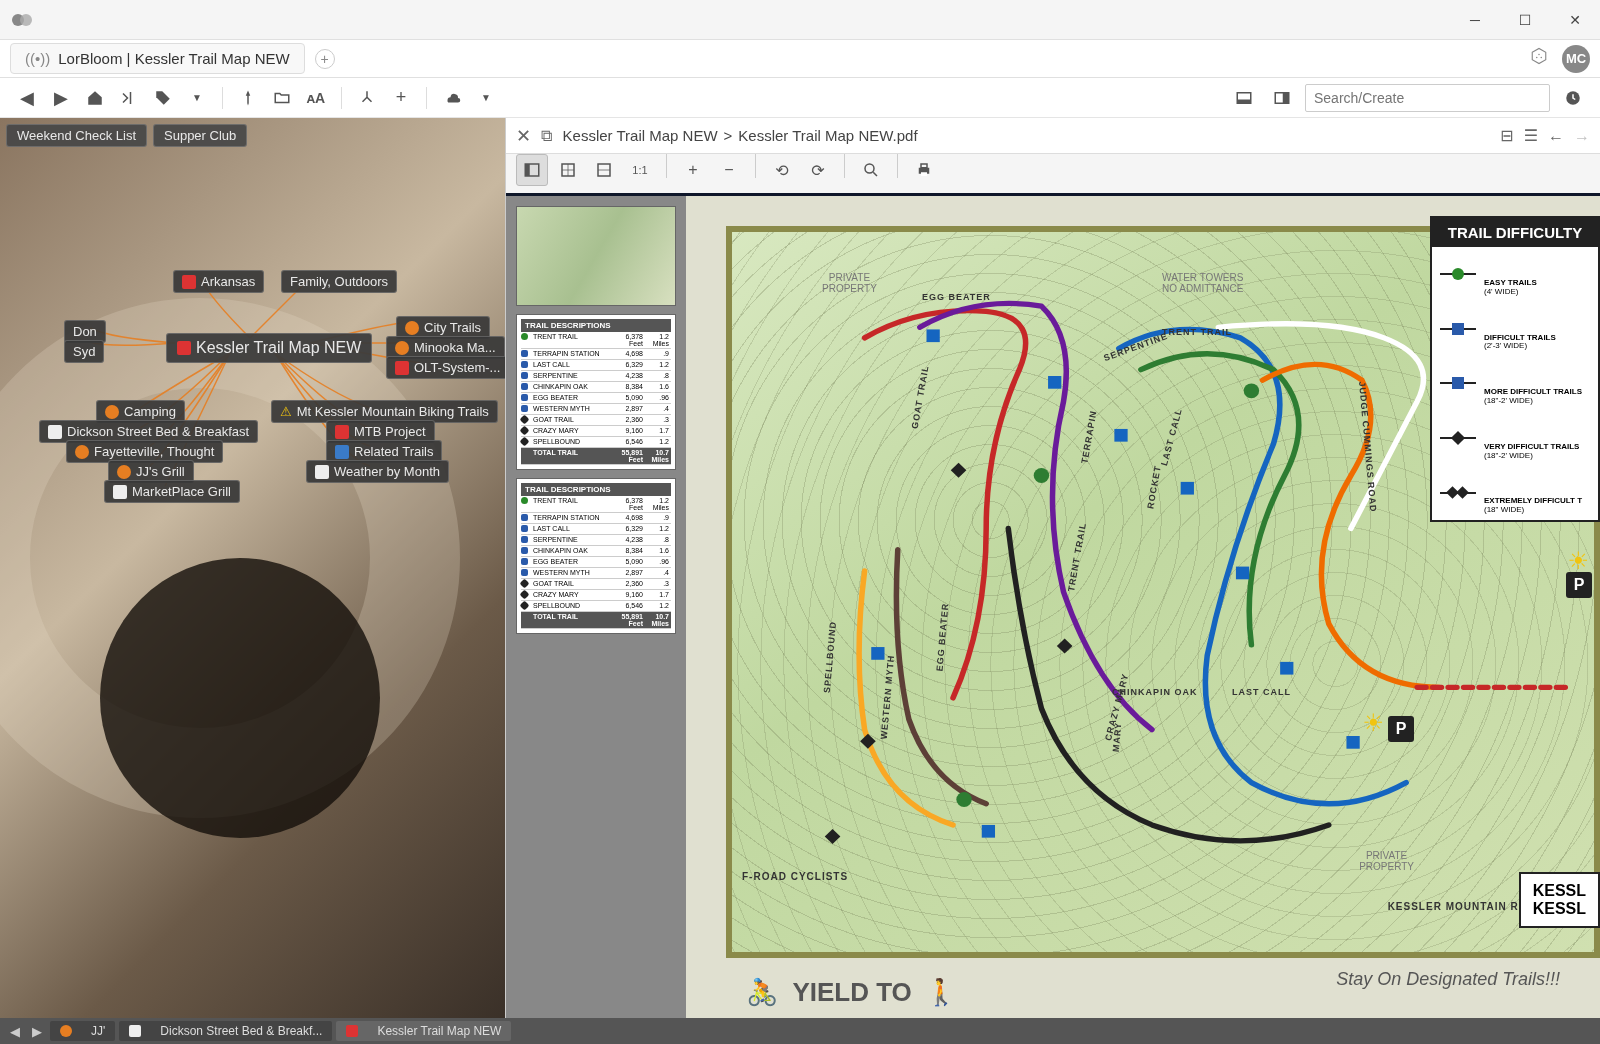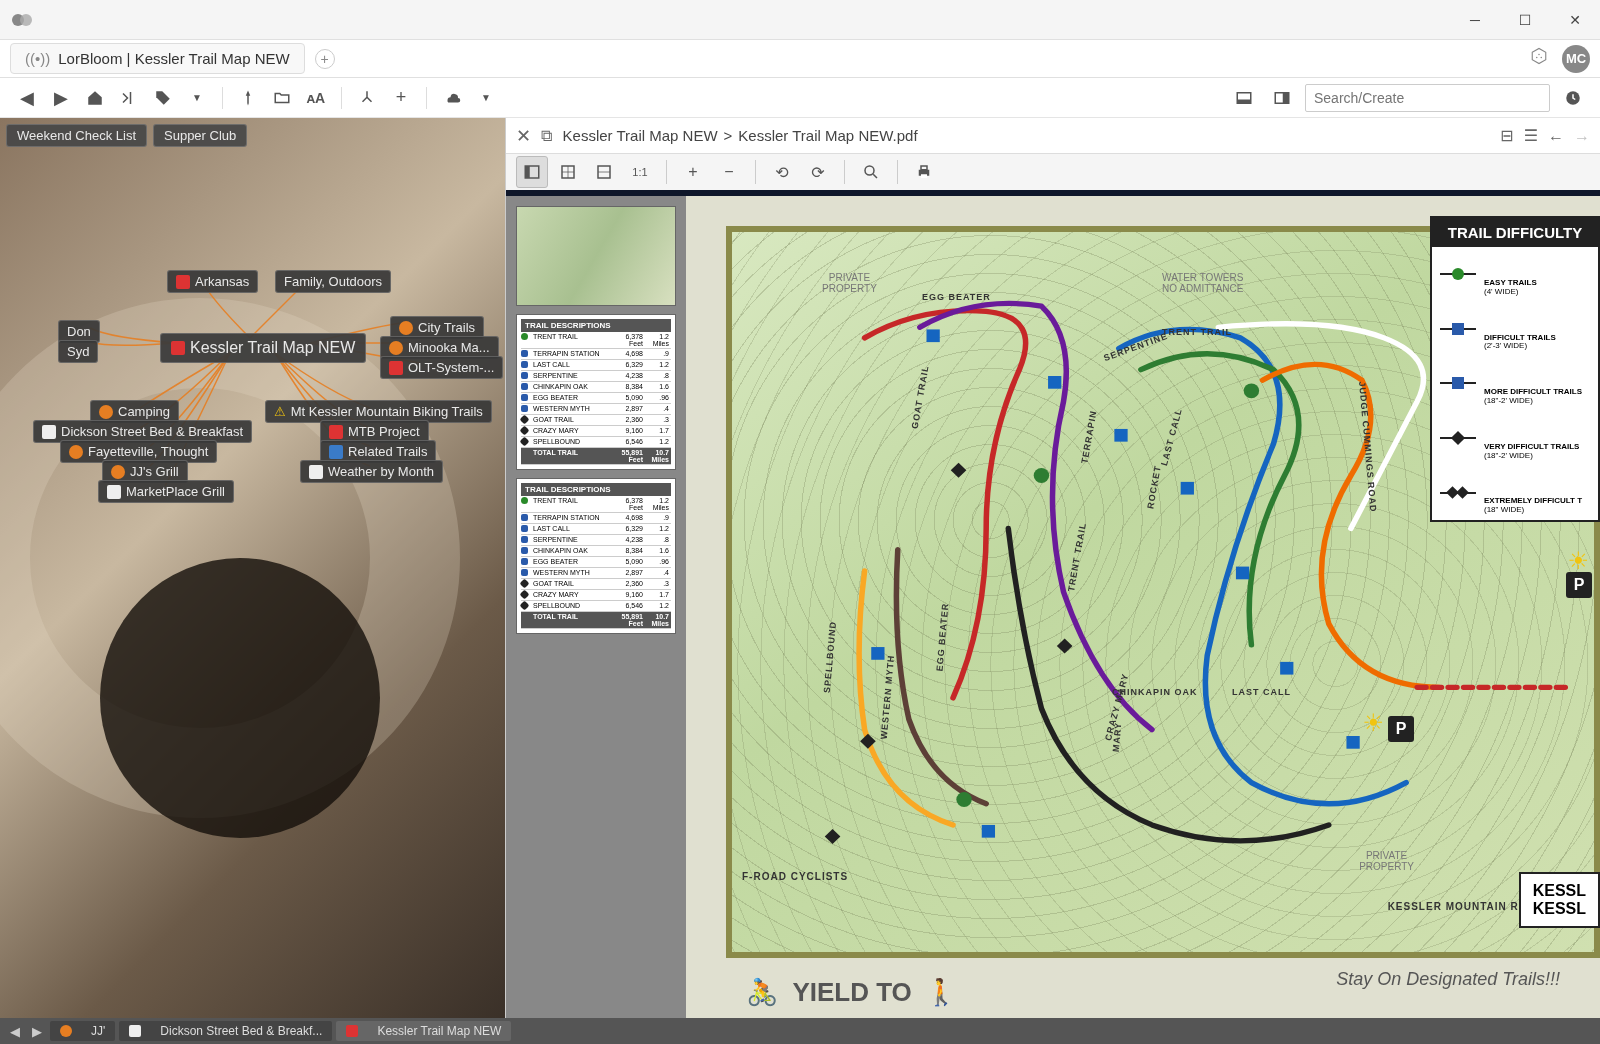--- a/index.html
+++ b/index.html
@@ -30,21 +30,21 @@
 .searchbox{width:245px;height:28px;border:1px solid #ccc;padding:0 8px;font-size:14px;color:#888;border-radius:2px;}
 
 
 .main{display:flex;height:calc(100% - 40px - 38px - 40px - 26px);}
 .leftpanel{width:505px;position:relative;background:linear-gradient(135deg,#8a7560 0%,#a89680 20%,#c8b8a0 40%,#6b5a48 70%,#3a3028 100%);overflow:hidden;}
 .rightpanel{flex:1;background:#f0f0f0;display:flex;flex-direction:column;border-left:1px solid #ccc;}
 
 
 .pin-tags{position:absolute;top:6px;left:6px;display:flex;gap:6px;}
 .pin-tag{background:rgba(70,70,70,0.92);color:#e8e8e8;font-size:13px;padding:3px 10px;border-radius:3px;border:1px solid rgba(255,255,255,0.18);}
-.plex{position:absolute;}
+.plex{position:absolute;margin-left:6px;}
 .node{background:rgba(55,55,55,0.92);color:#e8e8e8;font-size:13px;padding:3px 8px;border-radius:3px;border:1px solid rgba(255,255,255,0.2);display:inline-flex;align-items:center;gap:5px;white-space:nowrap;cursor:pointer;}
 .node.main-node{font-size:16px;padding:5px 10px;background:rgba(60,60,60,0.95);}
 .node .nicon{width:14px;height:14px;display:inline-block;}
 .ni-red{background:#d33;border-radius:2px;}
 .ni-orange{background:#e67e22;border-radius:50%;}
 .ni-blue{background:#3a7bc8;border-radius:2px;}
 .ni-white{background:#eee;border-radius:2px;}
 .ni-warn{color:#f1c40f;font-size:13px;}
 .circ{position:absolute;border-radius:50%;}
 .circ1{width:520px;height:520px;border:90px solid rgba(230,220,200,0.25);left:-60px;top:180px;}
@@ -52,21 +52,21 @@
 
 
 .links{position:absolute;top:0;left:0;width:100%;height:100%;pointer-events:none;}
 .links path{stroke:#e67e22;stroke-width:1.5;fill:none;opacity:0.9;}
 
 
 .pdfheader{height:36px;background:#fff;border-bottom:1px solid #ddd;display:flex;align-items:center;padding:0 10px;gap:10px;}
 .pdfheader .close{font-size:18px;color:#666;cursor:pointer;}
 .breadcrumb{font-size:15px;color:#444;display:flex;align-items:center;gap:6px;}
 .pdfheader-right{margin-left:auto;display:flex;gap:10px;align-items:center;color:#666;}
-.pdftoolbar{height:42px;background:#f5f5f5;border-bottom:6px solid #0f172a;display:flex;align-items:center;padding:0 10px;gap:4px;}
+.pdftoolbar{height:42px;background:#f5f5f5;border-bottom:3px solid #0f172a;display:flex;align-items:flex-start;padding:0 10px;gap:4px;}
 .ptbtn{width:32px;height:32px;display:flex;align-items:center;justify-content:center;color:#555;cursor:pointer;border-radius:3px;}
 .ptbtn.active{background:#ddd;border:1px solid #bbb;}
 .ptsep{width:1px;height:24px;background:#ccc;margin:0 6px;}
 
 .pdfbody{flex:1;display:flex;overflow:hidden;background:#888;}
 .thumbcol{width:180px;background:#888;padding:10px;overflow-y:auto;display:flex;flex-direction:column;gap:8px;}
 .thumb{background:#fff;border:1px solid #666;width:160px;}
 .thumb.mapthumb{height:100px;background:linear-gradient(120deg,#c8d8b0 0%,#a8c090 50%,#d8e0c0 100%);position:relative;}
 .thumb.table{padding:4px;}
 .thumb.table .thead{font-size:8px;font-weight:bold;background:#555;color:#fff;padding:2px 4px;}

